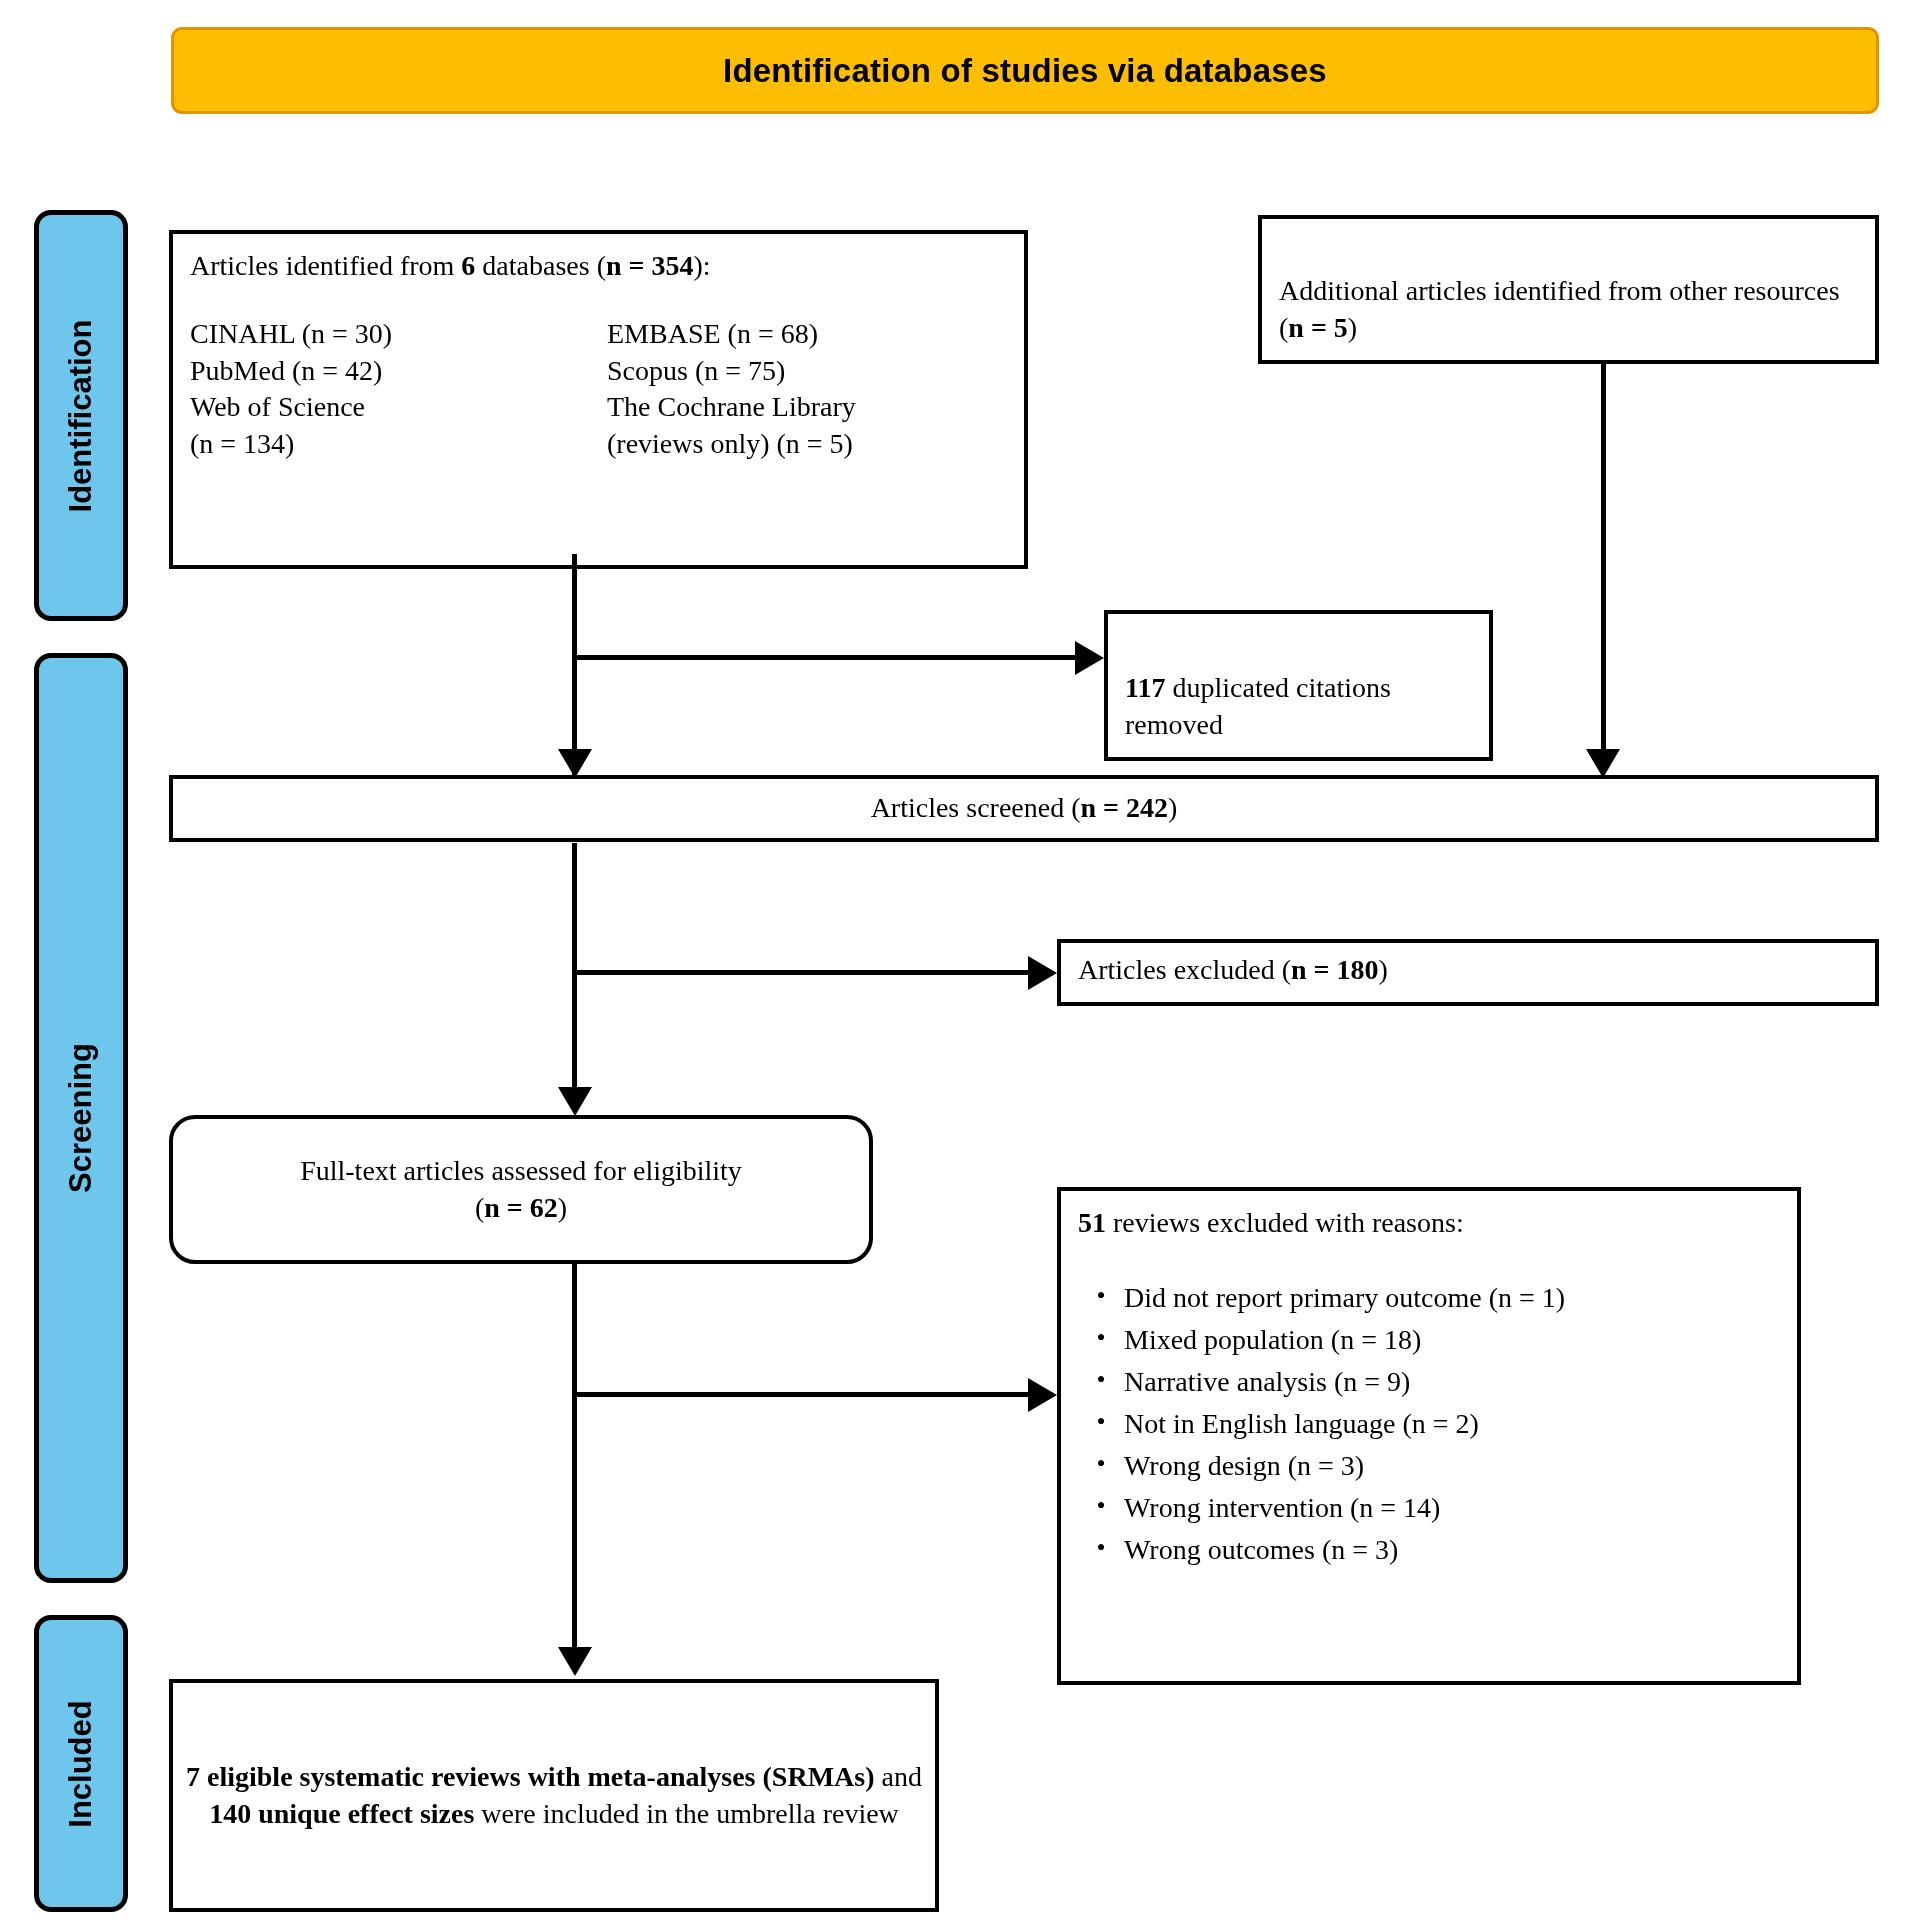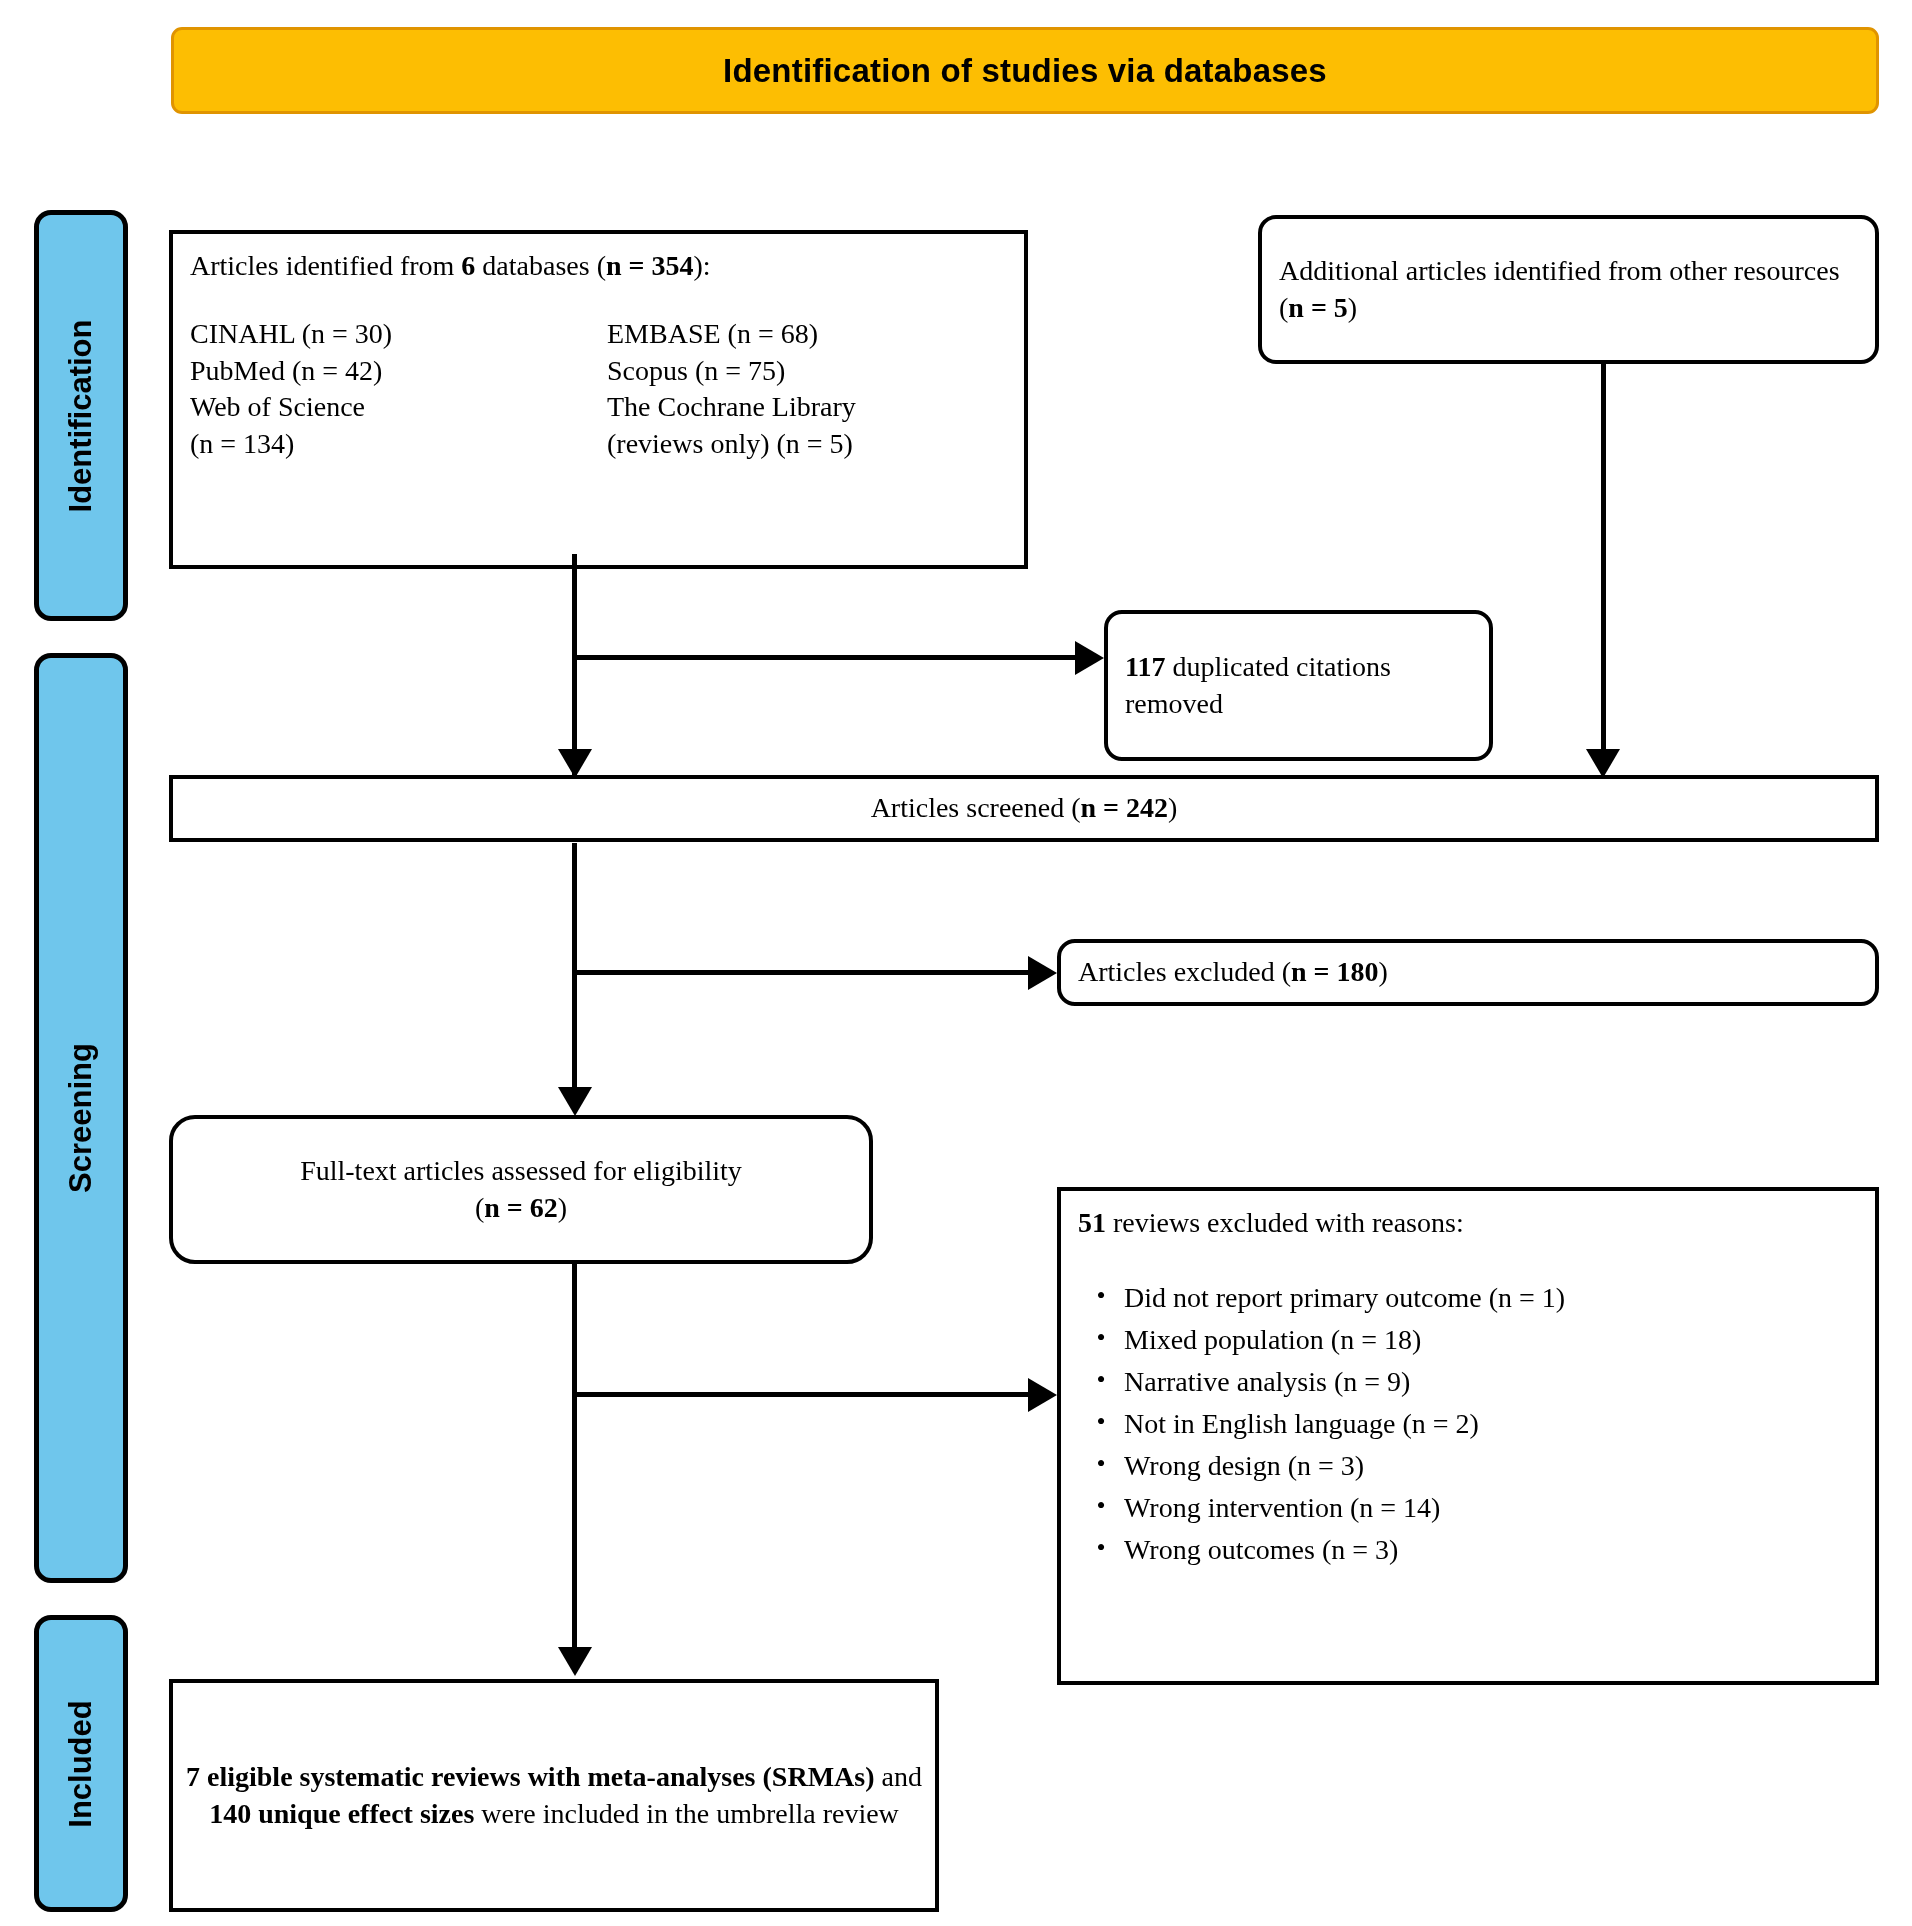--- a/index.html
+++ b/index.html
@@ -25,31 +25,31 @@
 
   #bar-identification{left:34px;top:210px;width:94px;height:411px;}
   #bar-screening{left:34px;top:653px;width:94px;height:930px;}
   #bar-included{left:34px;top:1615px;width:94px;height:297px;}
 
   
   .node{position:absolute;background:#fff;border:4.5px solid #000;
         box-sizing:border-box;padding:14px 17px;line-height:1.30;font-size:28px;}
   .node.center{display:flex;flex-direction:column;align-items:center;
                justify-content:center;text-align:center;padding:7px 12px;}
-  .node.vcenter{display:flex;flex-direction:column;justify-content:center;border-radius:18px;}
+  .node.vcenter{display:flex;flex-direction:column;justify-content:flex-end;}
   b{font-weight:bold;}
 
   
   #box-databases{left:169px;top:230px;width:859px;height:339px;}
   #box-additional{left:1258px;top:215px;width:621px;height:149px;}
   #box-duplicates{left:1104px;top:610px;width:389px;height:151px;}
   #box-screened{left:169px;top:775px;width:1710px;height:67px;}
   #box-excluded{left:1057px;top:939px;width:822px;height:67px;}
   #box-fulltext{left:169px;top:1115px;width:704px;height:149px;border-radius:26px;}
-  #box-reasons{left:1057px;top:1187px;width:822px;height:498px;}
+  #box-reasons{left:1057px;top:1187px;width:744px;height:498px;}
   #box-included{left:169px;top:1679px;width:770px;height:233px;}
 
   
   .db-head{margin-bottom:32px;}
   .db-cols{display:flex;gap:17px;}
   .db-col{width:50%;}
   .db-col div{white-space:pre;}
 
   
   .reasons-title{margin-bottom:39px;}

